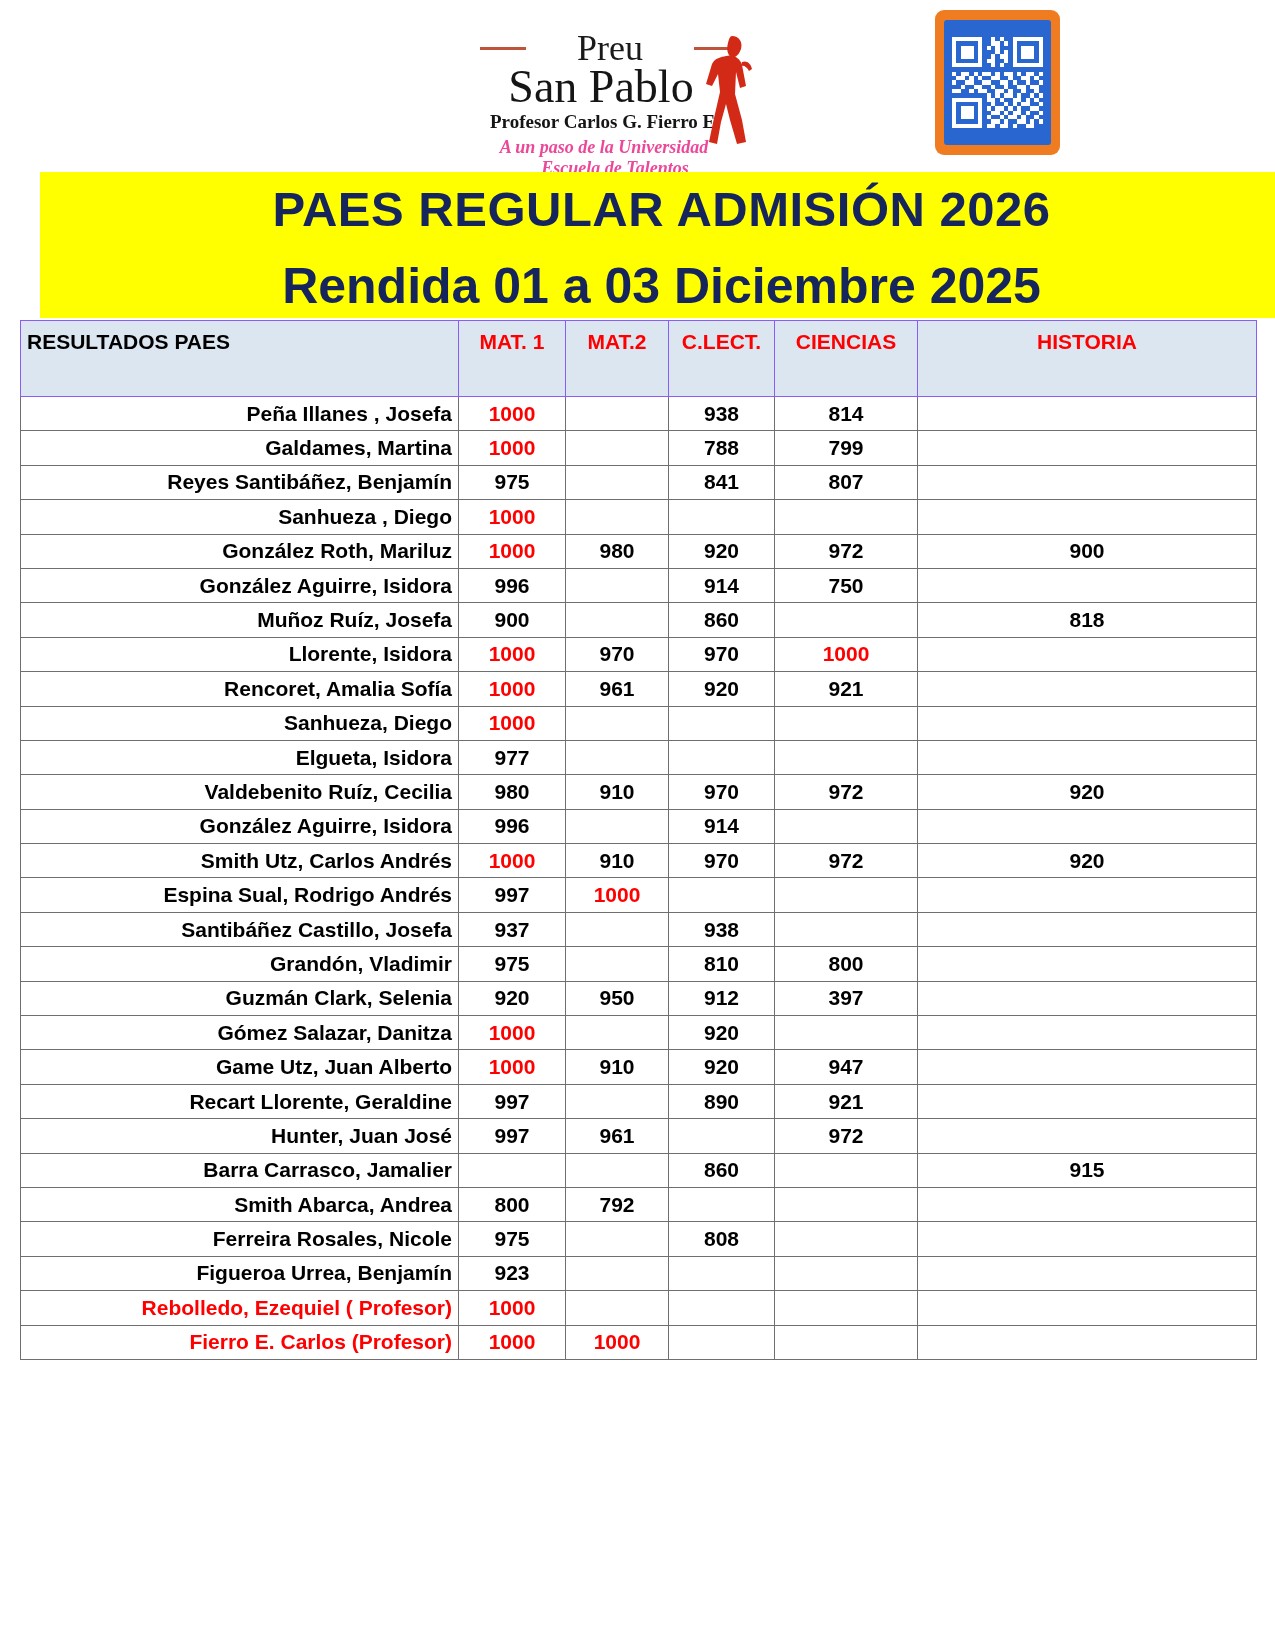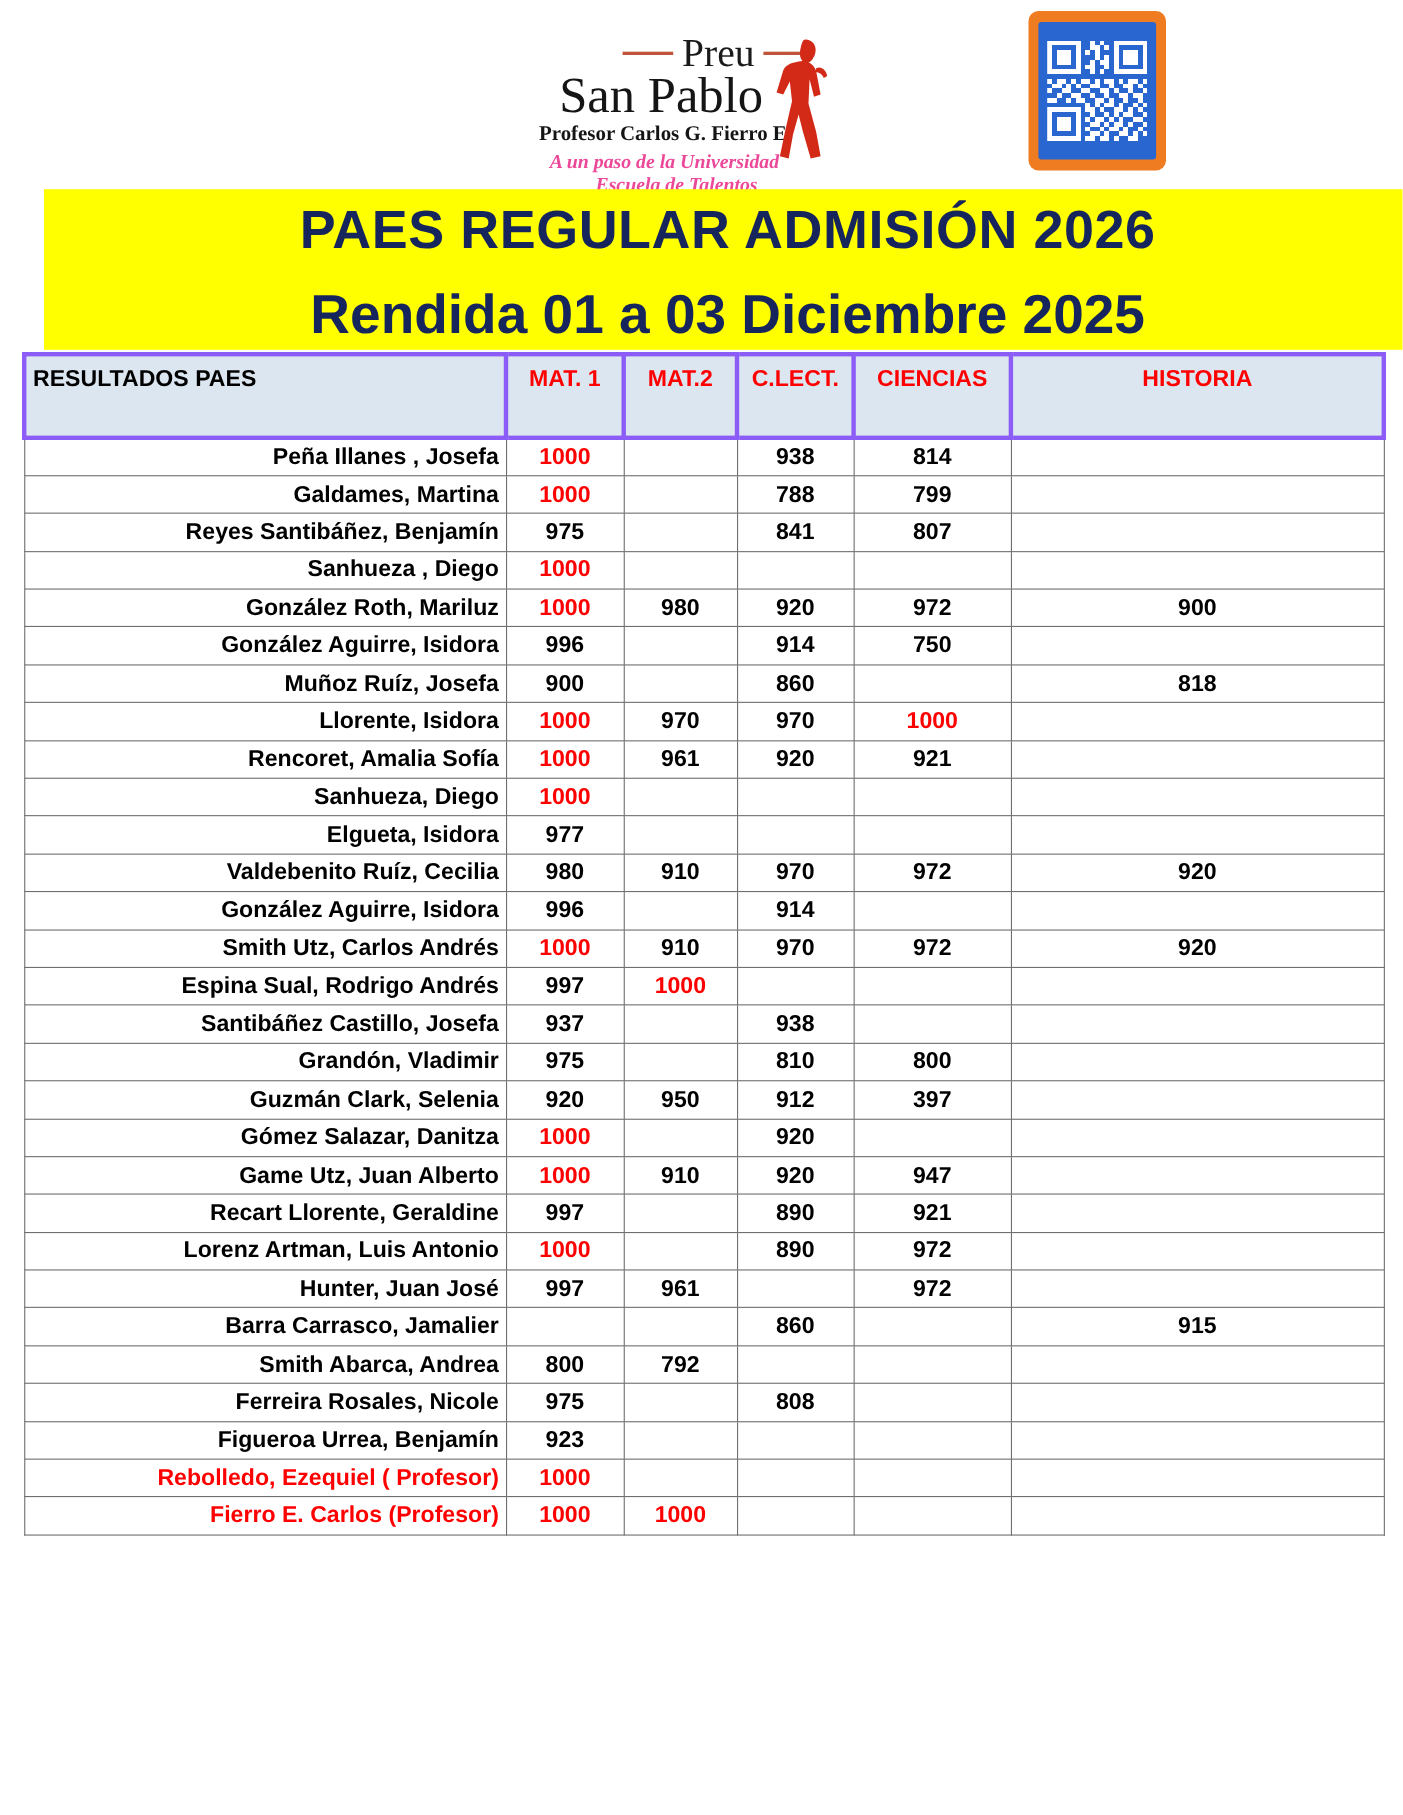--- a/index.html
+++ b/index.html
@@ -25,21 +25,21 @@
     left: 480px;
     top: 28px;
     width: 260px;
     text-align: center;
   }
   .logo-preu-row {
     position: relative;
     height: 40px;
     display: flex;
     align-items: center;
-    justify-content: flex-end;
+    justify-content: space-between;
     gap: 8px;
   }
   .logo-rule {
     display: block;
     width: 46px;
     height: 3px;
     background: #c0543a;
   }
   .logo-preu {
     font-family: "Liberation Serif", serif;
@@ -153,21 +153,21 @@
     padding: 0 6px;
     font-size: 21px;
     font-weight: bold;
     vertical-align: middle;
   }
   table.results thead th {
     background: #dce6f1;
     height: 76px;
     vertical-align: top;
     padding-top: 9px;
-    border: 4px solid #8b5cf6;
+    border: 1px solid #8b5cf6;
   }
   th.h-name {
     text-align: left;
     color: #000000;
     font-size: 33px;
     padding-left: 14px;
   }
   th.h-score {
     text-align: center;
     color: #ff0000;
@@ -522,28 +522,20 @@
         </tr>
         <tr>
           <td class="c-name">Recart Llorente, Geraldine</td>
           <td class="c-score">997</td>
           <td class="c-score"></td>
           <td class="c-score">890</td>
           <td class="c-score">921</td>
           <td class="c-score"></td>
         </tr>
         <tr>
-          <td class="c-name">Lorenz Artman, Luis Antonio</td>
-          <td class="c-score red">1000</td>
-          <td class="c-score"></td>
-          <td class="c-score">890</td>
-          <td class="c-score">972</td>
-          <td class="c-score"></td>
-        </tr>
-        <tr>
           <td class="c-name">Hunter, Juan José</td>
           <td class="c-score">997</td>
           <td class="c-score">961</td>
           <td class="c-score"></td>
           <td class="c-score">972</td>
           <td class="c-score"></td>
         </tr>
         <tr>
           <td class="c-name">Barra Carrasco, Jamalier</td>
           <td class="c-score"></td>

